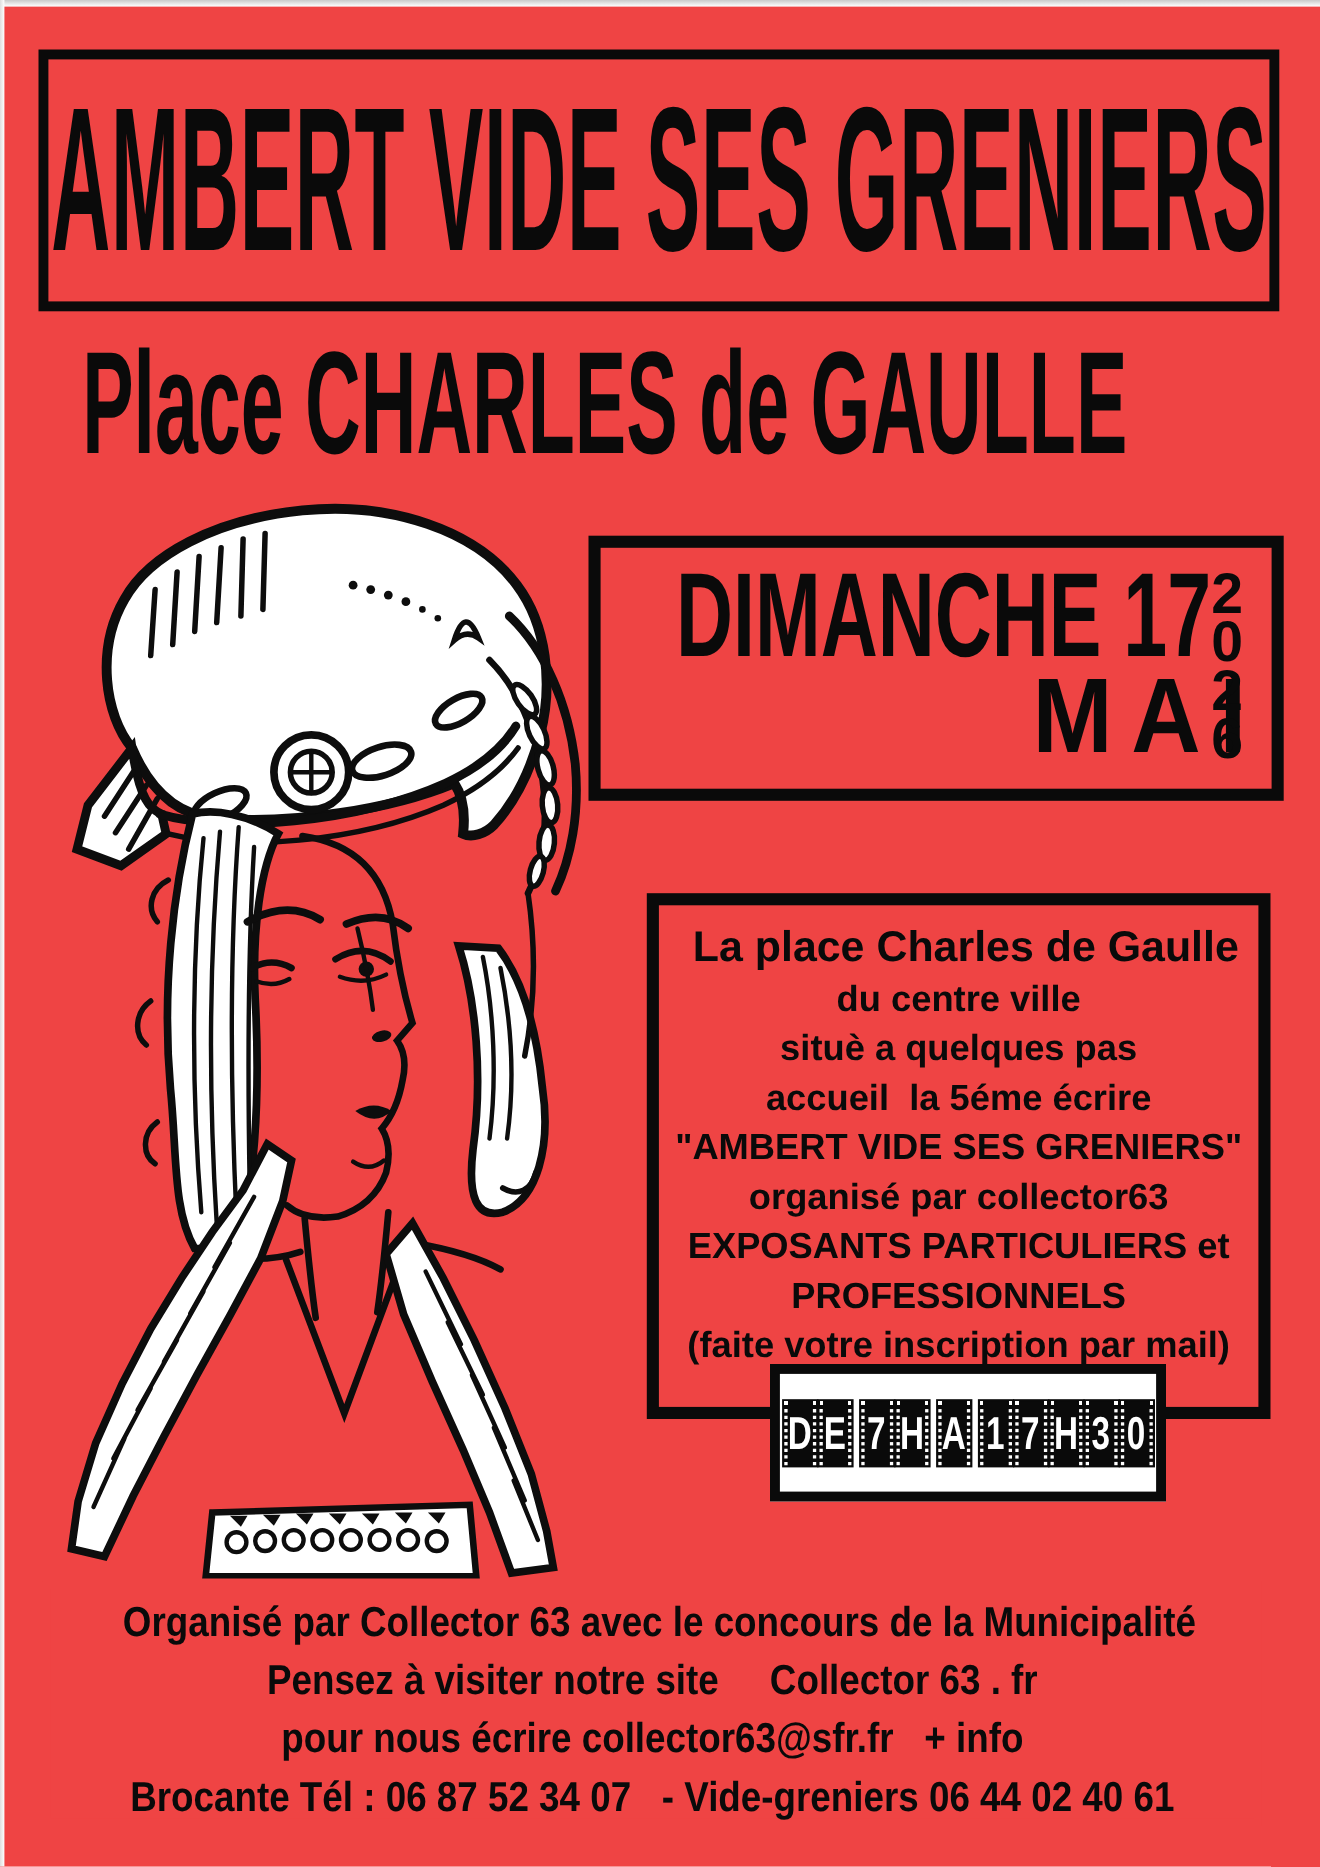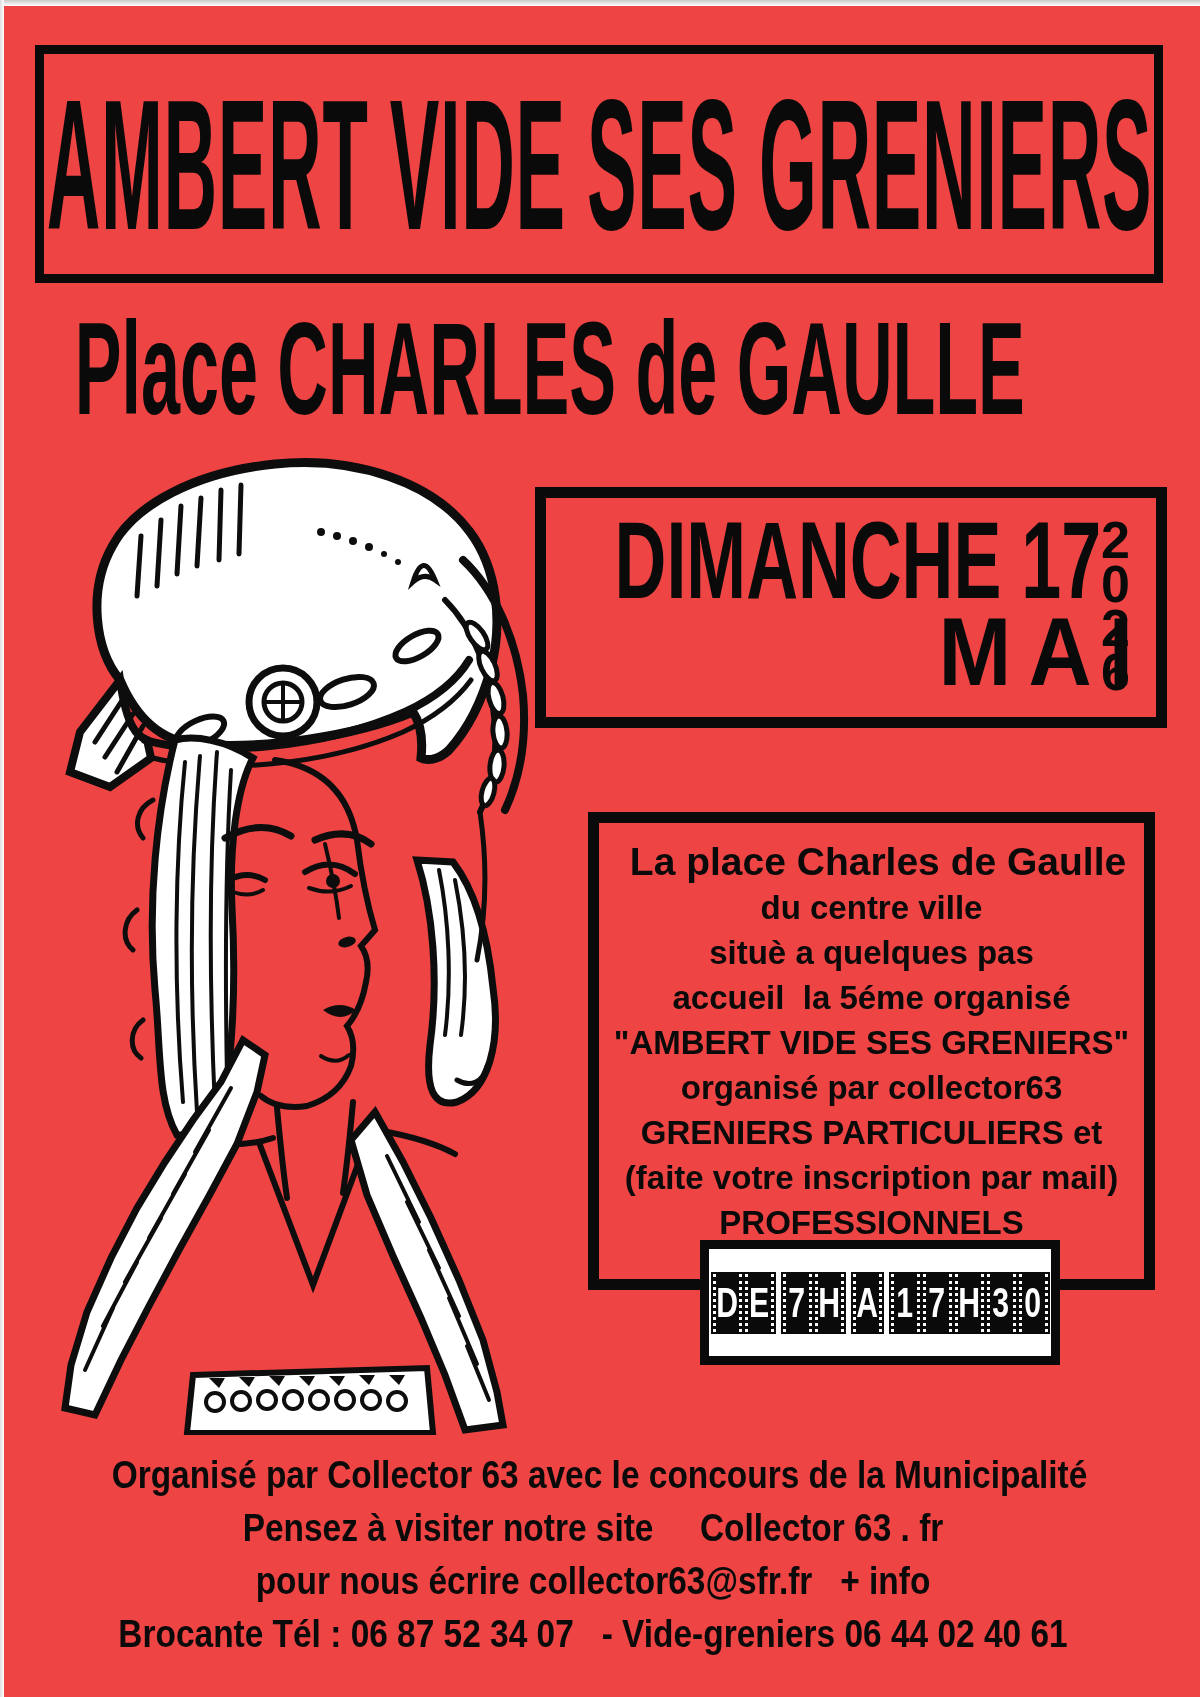--- a/index.html
+++ b/index.html
@@ -221,26 +221,26 @@
         <div class="year-digit">2</div>
         <div class="year-digit">6</div>
       </div>
   </div>
 
   <div class="info-box">
     <div class="info-title">La place Charles de Gaulle</div>
     <div>
         <div class="info-line">du centre ville</div>
         <div class="info-line">situè a quelques pas</div>
-        <div class="info-line">accueil  la 5éme organisé</div>
+        <div class="info-line">accueil  la 5éme écrire</div>
         <div class="info-line">"AMBERT VIDE SES GRENIERS"</div>
         <div class="info-line">organisé par collector63</div>
-        <div class="info-line">GRENIERS PARTICULIERS et</div>
+        <div class="info-line">EXPOSANTS PARTICULIERS et</div>
+        <div class="info-line">PROFESSIONNELS</div>
         <div class="info-line">(faite votre inscription par mail)</div>
-        <div class="info-line">PROFESSIONNELS</div>
       </div>
   </div>
 
   <div class="hours-box" id="hours-box">
       <span class="tile-group">
         <span class="tile">
           <span>D</span>
         </span>
         <span class="tile">
           <span>E</span>

